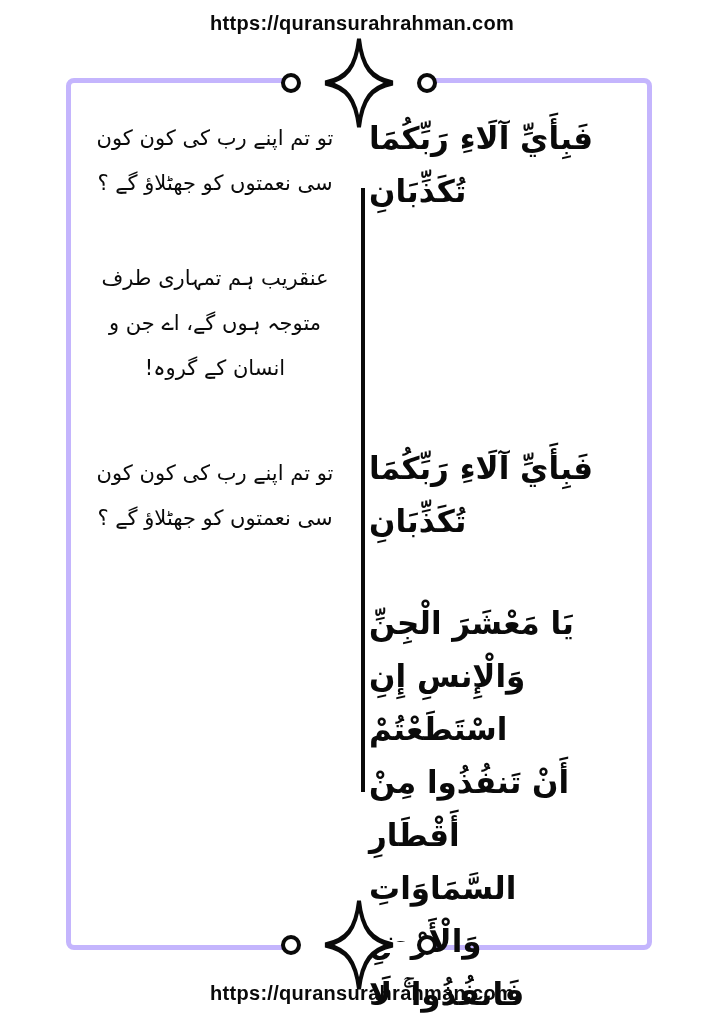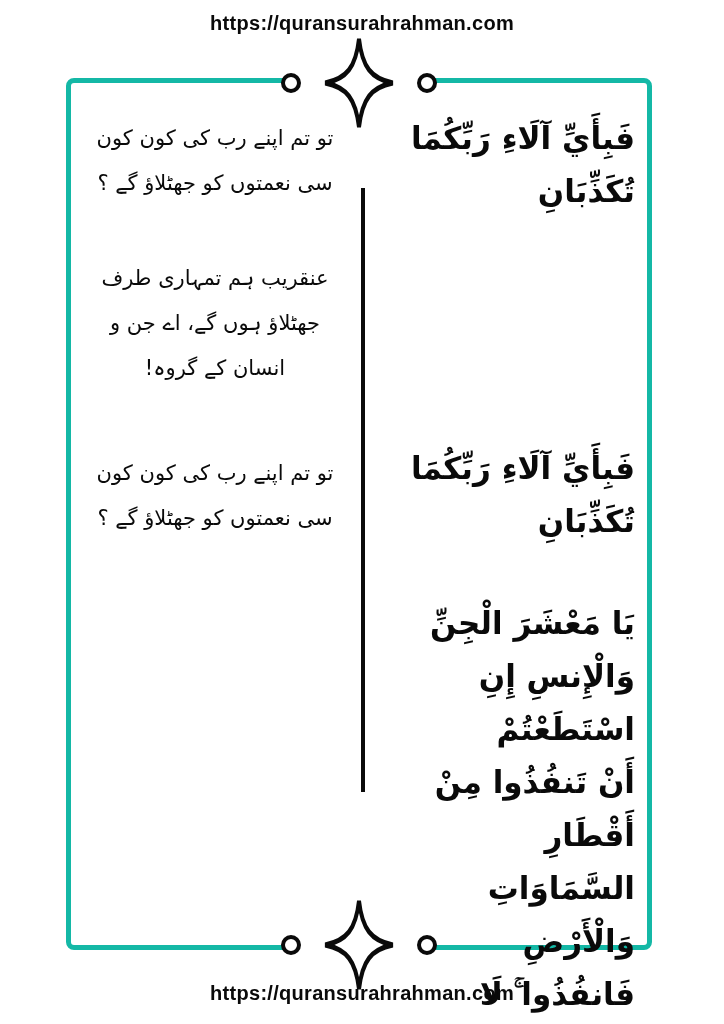--- a/index.html
+++ b/index.html
@@ -31,21 +31,21 @@
   .site-url.bottom { top: 982px; }
 
   
   .card {
     position: absolute;
     left: 66px;
     top: 78px;
     width: 586px;
     height: 872px;
     box-sizing: border-box;
-    border: 5px solid #14b8a6;
+    border: 5px solid #c4b5fd;
     border-radius: 8px;
     background: #ffffff;
   }
 
   
   .orn-mask {
     position: absolute;
     left: 50%;
     transform: translateX(-50%);
     width: 150px;
@@ -99,21 +99,21 @@
     font-size: 21px;
     line-height: 45px;
     white-space: pre-line;
     font-family: "DejaVu Sans", sans-serif;
   }
   .arabic-block {
     position: absolute;
     left: 298px;
     width: 266px;
     direction: rtl;
-    text-align: right;
+    text-align: left;
     font-weight: 700;
     font-size: 31px;
     line-height: 53px;
     white-space: pre-line;
     font-family: "DejaVu Sans", sans-serif;
   }
 
   .a1 { top: 29px; }  .u1 { top: 33px; }
   .a2 { top: 188px; } .u2 { top: 173px; }
   .a3 { top: 359px; } .u3 { top: 368px; }
@@ -136,21 +136,21 @@
   </div>
 
   <div class="divider"></div>
 
   <div class="urdu-block u1" lang="ur">تو تم اپنے رب کی کون کون
 سی نعمتوں کو جھٹلاؤ گے ؟</div>
   <div class="arabic-block a1" lang="ar">فَبِأَيِّ آلَاءِ رَبِّكُمَا
 تُكَذِّبَانِ</div>
 
   <div class="urdu-block u2" lang="ur">عنقریب ہم تمہاری طرف
-جھٹلاؤ ہوں گے، اے جن و
+متوجہ ہوں گے، اے جن و
 انسان کے گروہ!</div>
 
   <div class="urdu-block u3" lang="ur">تو تم اپنے رب کی کون کون
 سی نعمتوں کو جھٹلاؤ گے ؟</div>
   <div class="arabic-block a3" lang="ar">فَبِأَيِّ آلَاءِ رَبِّكُمَا
 تُكَذِّبَانِ</div>
 
   <div class="arabic-block a4" lang="ar">يَا مَعْشَرَ الْجِنِّ
 وَالْإِنسِ إِنِ اسْتَطَعْتُمْ
 أَنْ تَنفُذُوا مِنْ أَقْطَارِ

